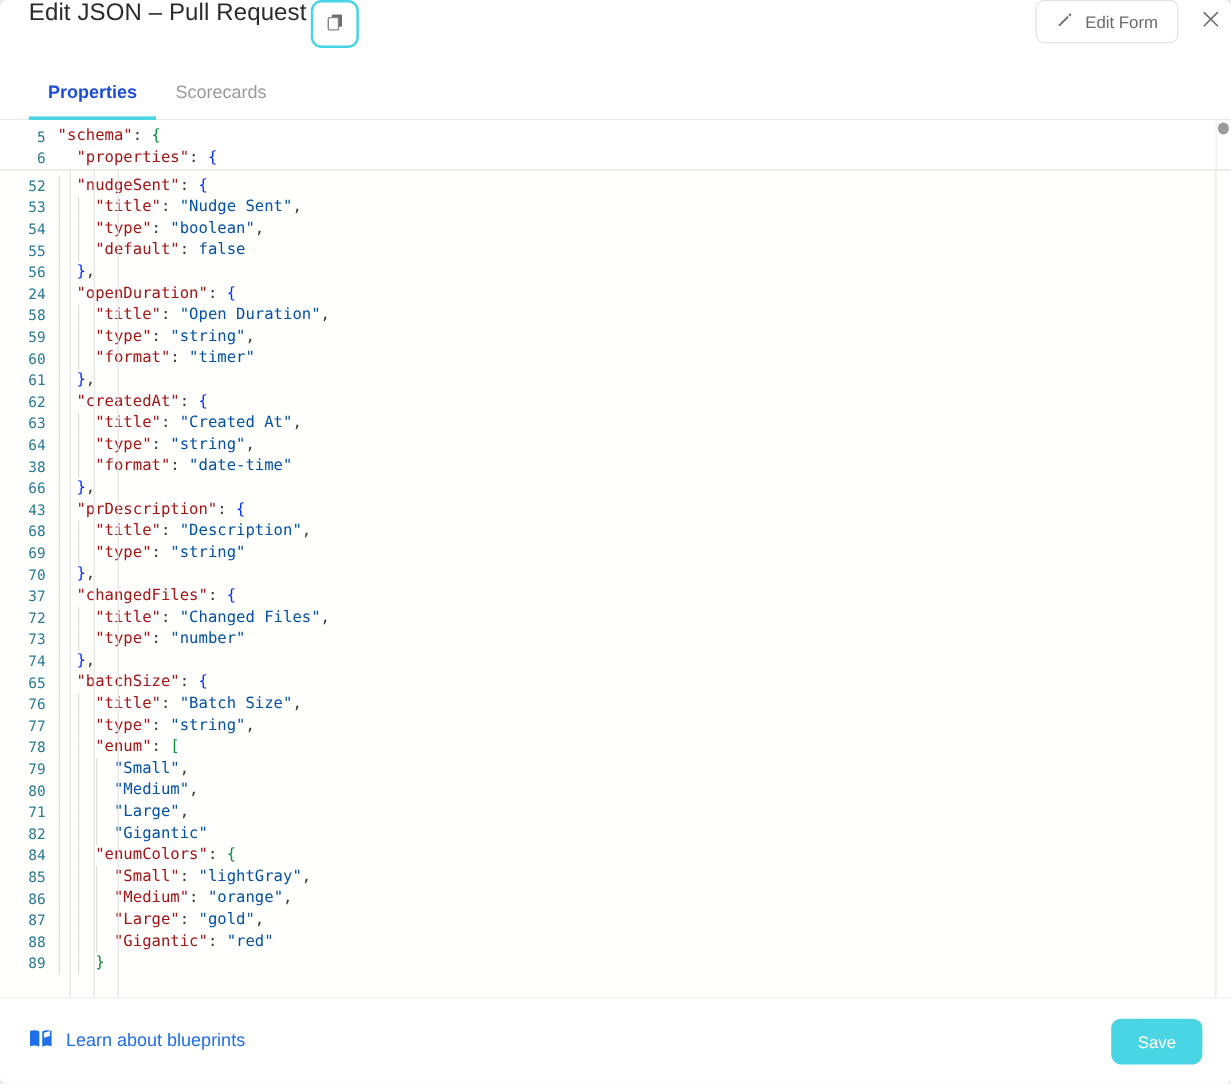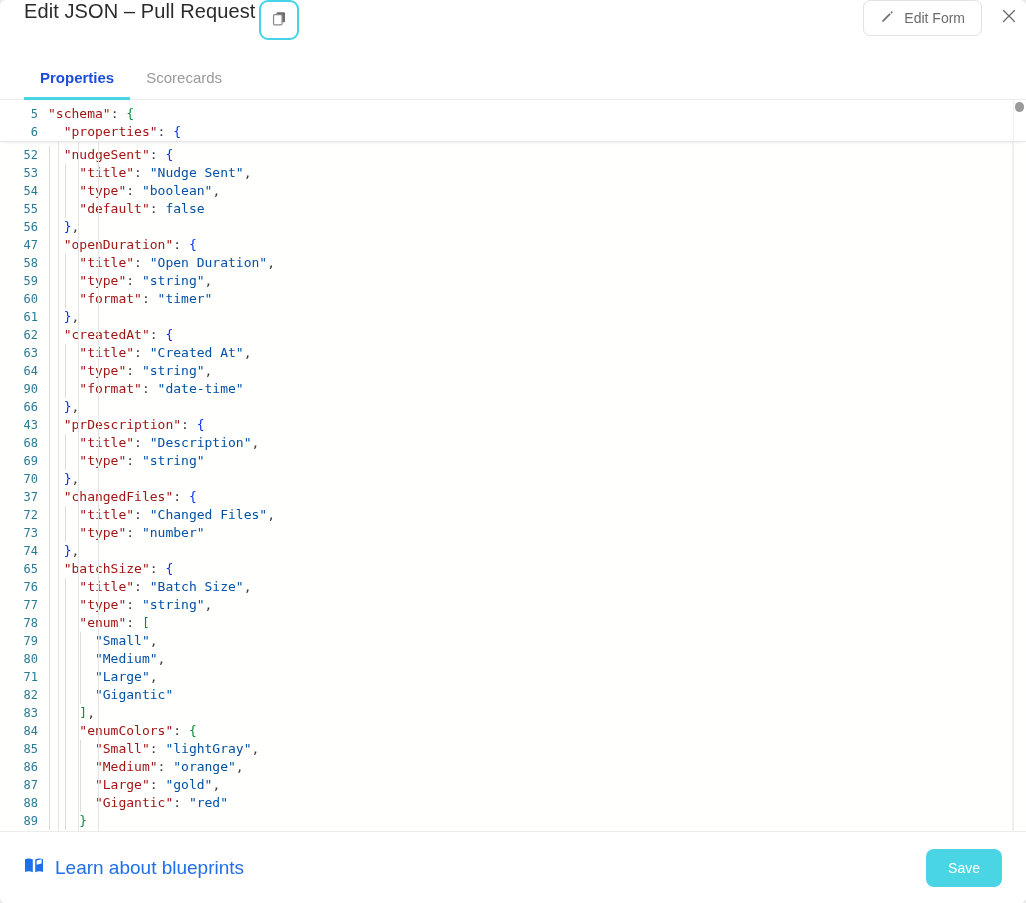--- a/index.html
+++ b/index.html
@@ -123,21 +123,21 @@
   
   .footer {
     height: 72px; flex: 0 0 72px;
     display: flex; align-items: center;
     padding: 0 24px;
     border-top: 1px solid #ececec;
     background: #fff;
   }
   .learn {
     display: flex; align-items: center; gap: 11px;
-    color: #1f6fea; font-size: 19px; cursor: pointer; text-decoration: none;
+    color: #1f6fea; font-size: 15px; cursor: pointer; text-decoration: none;
   }
   .save-btn {
     margin-left: auto;
     background: #4ad5e5; color: #fff;
     border: none; border-radius: 8px;
     height: 38px; padding: 0 22px;
     font-size: 14px; cursor: pointer;
     font-family: inherit;
   }
 </style>
@@ -201,21 +201,21 @@
         </div>
         <div class="ln-row">
           <div class="ln">55</div>
           <div class="code"><span class="gl" style="left: 1px;"></span><span class="gl" style="left: 16.64px;"></span><span class="k">    "default"</span><span class="p">:</span><span class="p"> </span><span class="s">false</span></div>
         </div>
         <div class="ln-row">
           <div class="ln">56</div>
           <div class="code"><span class="gl" style="left: 1px;"></span><span class="p">  </span><span class="b1">}</span><span class="p">,</span></div>
         </div>
         <div class="ln-row">
-          <div class="ln">47</div>
+          <div class="ln">24</div>
           <div class="code"><span class="gl" style="left: 1px;"></span><span class="k">  "openDuration"</span><span class="p">:</span><span class="p"> </span><span class="b1">{</span></div>
         </div>
         <div class="ln-row">
           <div class="ln">58</div>
           <div class="code"><span class="gl" style="left: 1px;"></span><span class="gl" style="left: 16.64px;"></span><span class="k">    "title"</span><span class="p">:</span><span class="p"> </span><span class="s">"Open Duration"</span><span class="p">,</span></div>
         </div>
         <div class="ln-row">
           <div class="ln">59</div>
           <div class="code"><span class="gl" style="left: 1px;"></span><span class="gl" style="left: 16.64px;"></span><span class="k">    "type"</span><span class="p">:</span><span class="p"> </span><span class="s">"string"</span><span class="p">,</span></div>
         </div>
@@ -233,21 +233,21 @@
         </div>
         <div class="ln-row">
           <div class="ln">63</div>
           <div class="code"><span class="gl" style="left: 1px;"></span><span class="gl" style="left: 16.64px;"></span><span class="k">    "title"</span><span class="p">:</span><span class="p"> </span><span class="s">"Created At"</span><span class="p">,</span></div>
         </div>
         <div class="ln-row">
           <div class="ln">64</div>
           <div class="code"><span class="gl" style="left: 1px;"></span><span class="gl" style="left: 16.64px;"></span><span class="k">    "type"</span><span class="p">:</span><span class="p"> </span><span class="s">"string"</span><span class="p">,</span></div>
         </div>
         <div class="ln-row">
-          <div class="ln">90</div>
+          <div class="ln">38</div>
           <div class="code"><span class="gl" style="left: 1px;"></span><span class="gl" style="left: 16.64px;"></span><span class="k">    "format"</span><span class="p">:</span><span class="p"> </span><span class="s">"date-time"</span></div>
         </div>
         <div class="ln-row">
           <div class="ln">66</div>
           <div class="code"><span class="gl" style="left: 1px;"></span><span class="p">  </span><span class="b1">}</span><span class="p">,</span></div>
         </div>
         <div class="ln-row">
           <div class="ln">43</div>
           <div class="code"><span class="gl" style="left: 1px;"></span><span class="k">  "prDescription"</span><span class="p">:</span><span class="p"> </span><span class="b1">{</span></div>
         </div>
@@ -303,24 +303,20 @@
           <div class="ln">80</div>
           <div class="code"><span class="gl" style="left: 1px;"></span><span class="gl" style="left: 16.64px;"></span><span class="gl" style="left: 32.28px;"></span><span class="s">      "Medium"</span><span class="p">,</span></div>
         </div>
         <div class="ln-row">
           <div class="ln">71</div>
           <div class="code"><span class="gl" style="left: 1px;"></span><span class="gl" style="left: 16.64px;"></span><span class="gl" style="left: 32.28px;"></span><span class="s">      "Large"</span><span class="p">,</span></div>
         </div>
         <div class="ln-row">
           <div class="ln">82</div>
           <div class="code"><span class="gl" style="left: 1px;"></span><span class="gl" style="left: 16.64px;"></span><span class="gl" style="left: 32.28px;"></span><span class="s">      "Gigantic"</span></div>
-        </div>
-        <div class="ln-row">
-          <div class="ln">83</div>
-          <div class="code"><span class="gl" style="left: 1px;"></span><span class="gl" style="left: 16.64px;"></span><span class="p">    </span><span class="b2">]</span><span class="p">,</span></div>
         </div>
         <div class="ln-row">
           <div class="ln">84</div>
           <div class="code"><span class="gl" style="left: 1px;"></span><span class="gl" style="left: 16.64px;"></span><span class="k">    "enumColors"</span><span class="p">:</span><span class="p"> </span><span class="b2">{</span></div>
         </div>
         <div class="ln-row">
           <div class="ln">85</div>
           <div class="code"><span class="gl" style="left: 1px;"></span><span class="gl" style="left: 16.64px;"></span><span class="gl" style="left: 32.28px;"></span><span class="k">      "Small"</span><span class="p">:</span><span class="p"> </span><span class="s">"lightGray"</span><span class="p">,</span></div>
         </div>
         <div class="ln-row">

